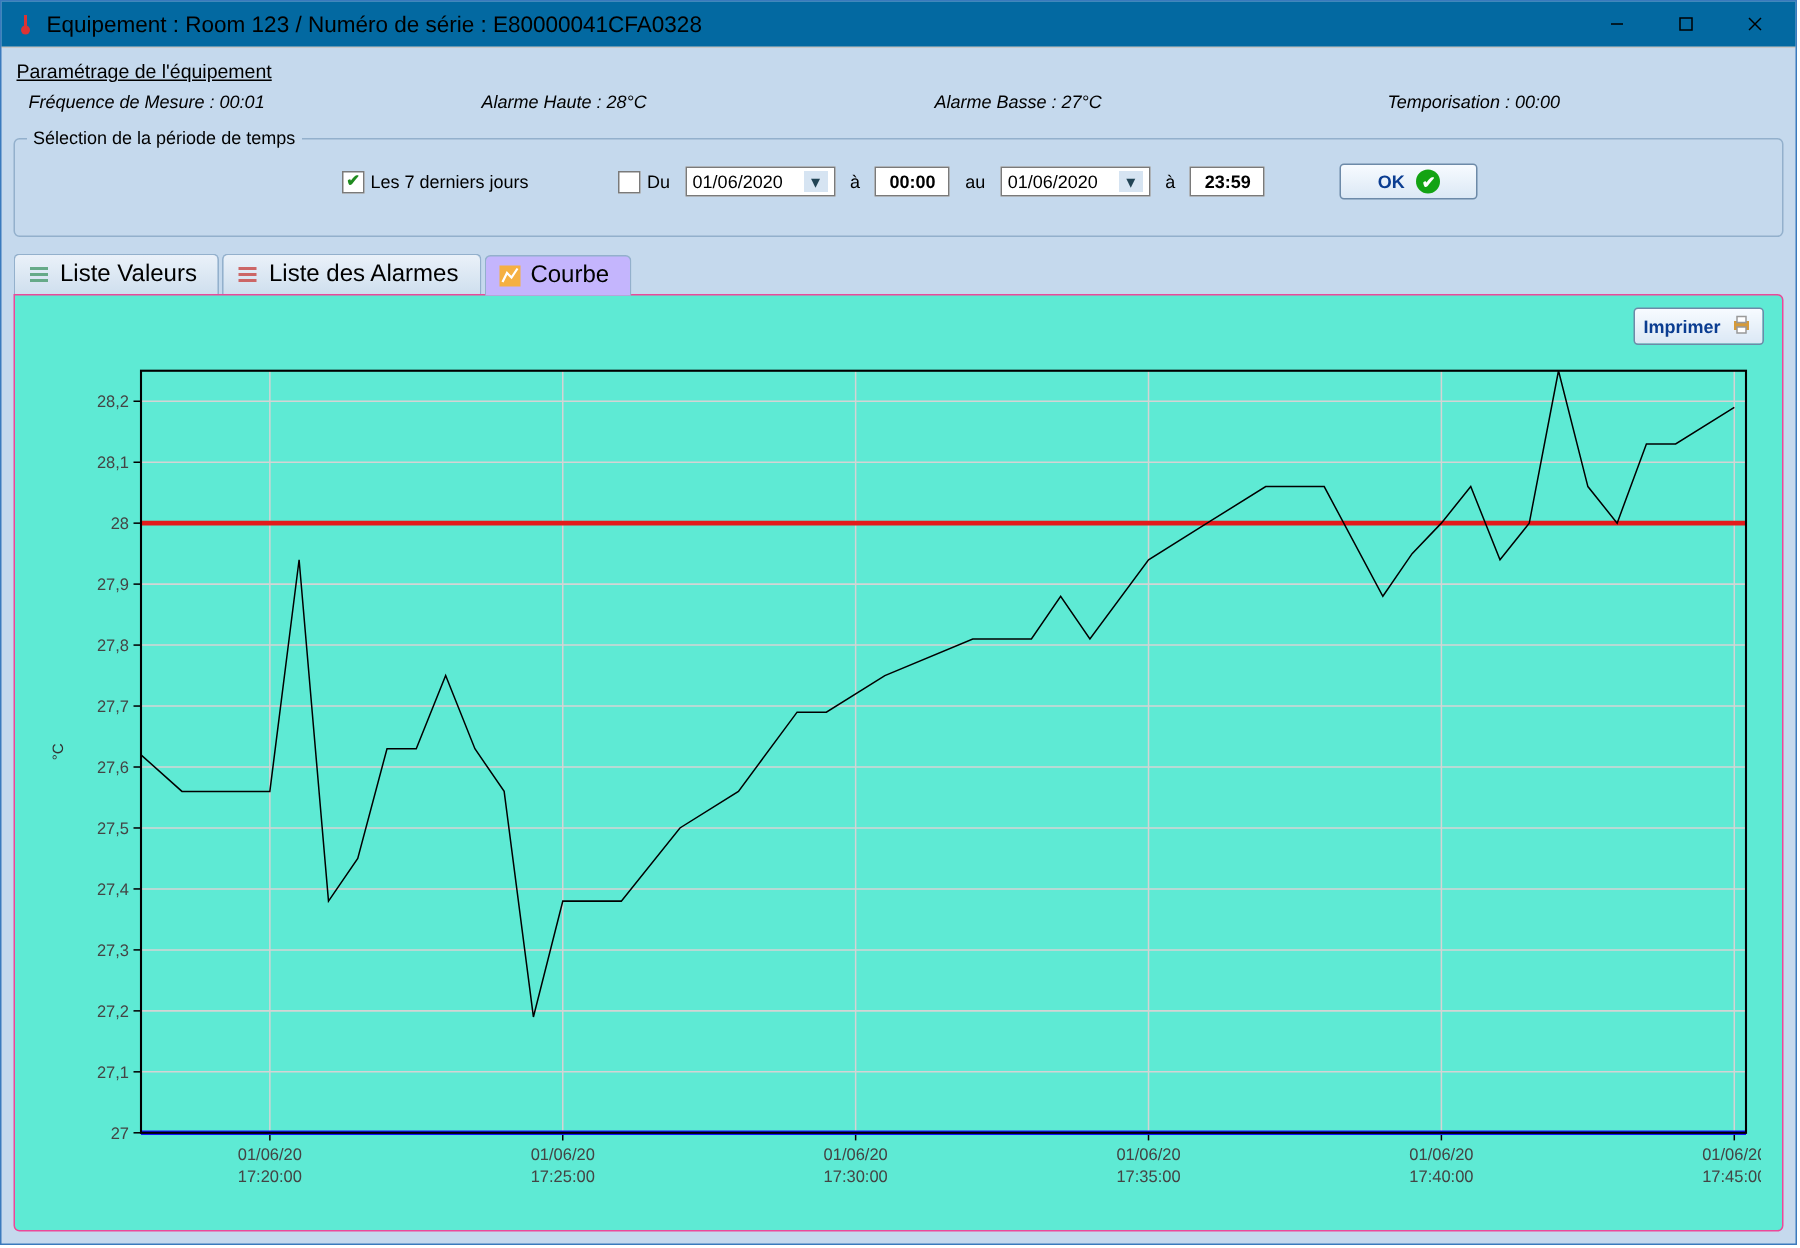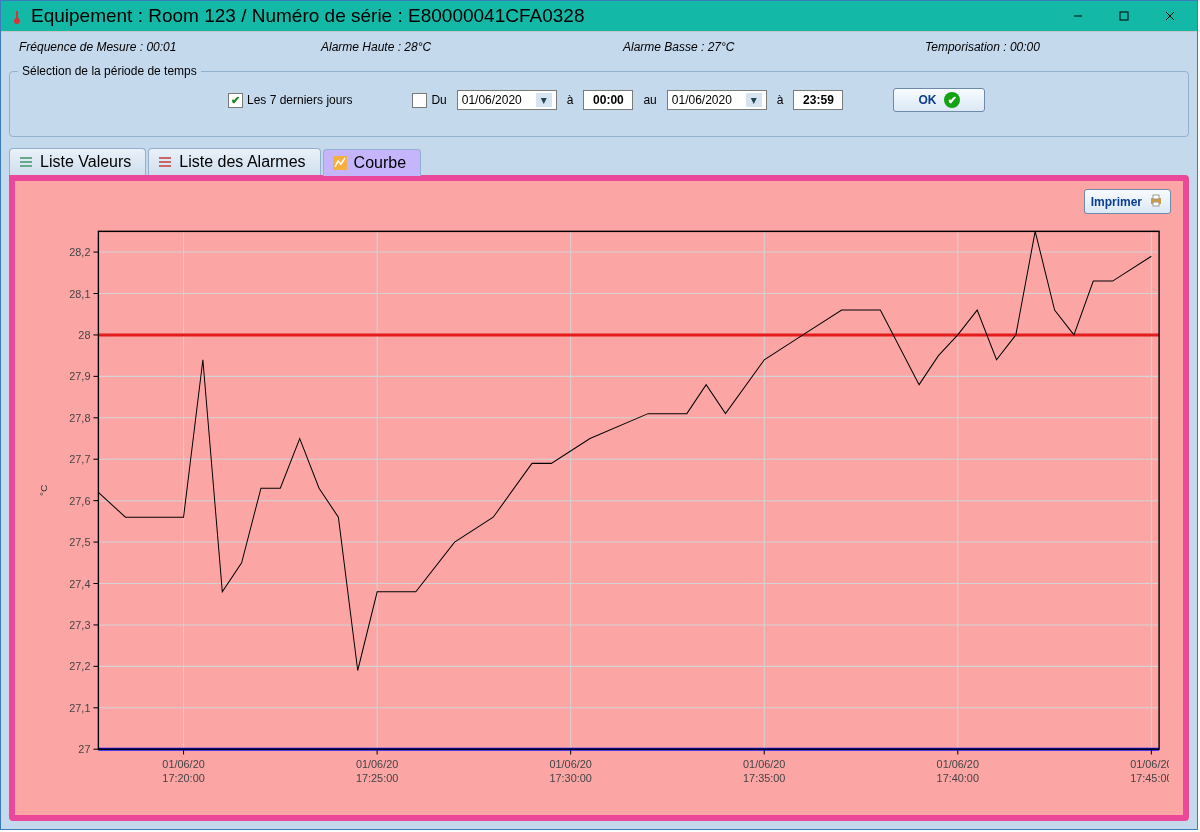--- a/index.html
+++ b/index.html
@@ -16,25 +16,25 @@
     border: 1px solid #3a7abd;
     background: #c5d9ed;
     position: relative;
     box-sizing: border-box;
     display: flex;
     flex-direction: column;
   }
   .titlebar {
     display: flex;
     align-items: center;
-    background: #14b8a6;
+    background: #0369a1;
     border-bottom: 1px solid #c7c7c7;
     height: 30px;
     padding: 0 4px 0 8px;
-    font-size: 19px;
+    font-size: 15px;
     color: #000;
   }
   .titlebar .app-icon {
     width: 16px; height: 16px;
     margin-right: 6px;
     display: inline-block;
     position: relative;
   }
   .titlebar .title { flex: 1; }
   .winbtn {
@@ -132,22 +132,22 @@
     background:#c4b5fd;
     border-color:#93b0cc;
     z-index:2;
     position:relative;
     top:1px;
     font-weight:normal;
   }
   .tabicon { width:16px;height:16px; }
   .panel {
     flex:1;
-    background:#fca5a5;
-    border:6px solid #ec4899;
+    background:#5eead4;
+    border:1px solid #ec4899;
     border-radius:0 4px 4px 4px;
     position:relative;
     overflow:hidden;
   }
   .print-btn {
     position:absolute; top:8px; right:12px;
     border:1px solid #6d8aa8; border-radius:3px;
     background: linear-gradient(#f7fbff,#dbe8f5);
     padding: 2px 6px;
     display:flex; align-items:center; gap:6px;
@@ -185,20 +185,21 @@
       </div>
     <div class="winbtn">
         <svg width="10" height="10">
           <line x1="1" y1="1" x2="9" y2="9" stroke="#000"></line>
           <line x1="9" y1="1" x2="1" y2="9" stroke="#000"></line>
         </svg>
       </div>
   </div>
 
   <div class="content">
+    <div class="link-title">Paramétrage de l'équipement</div>
     <div class="meta-row">
       <span>Fréquence de Mesure : 00:01</span>
       <span>Alarme Haute : 28°C</span>
       <span>Alarme Basse : 27°C</span>
       <span>Temporisation : 00:00</span>
     </div>
 
     <fieldset class="period">
       <legend>Sélection de la période de temps</legend>
       <div class="period-row">

